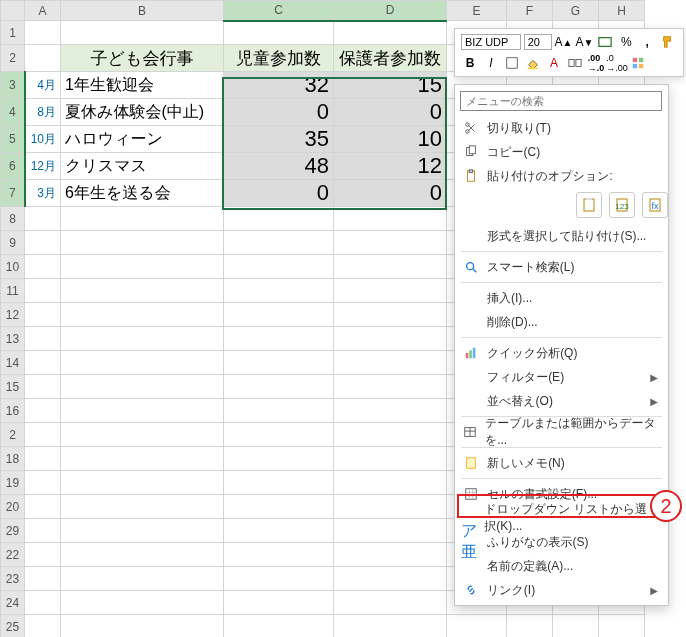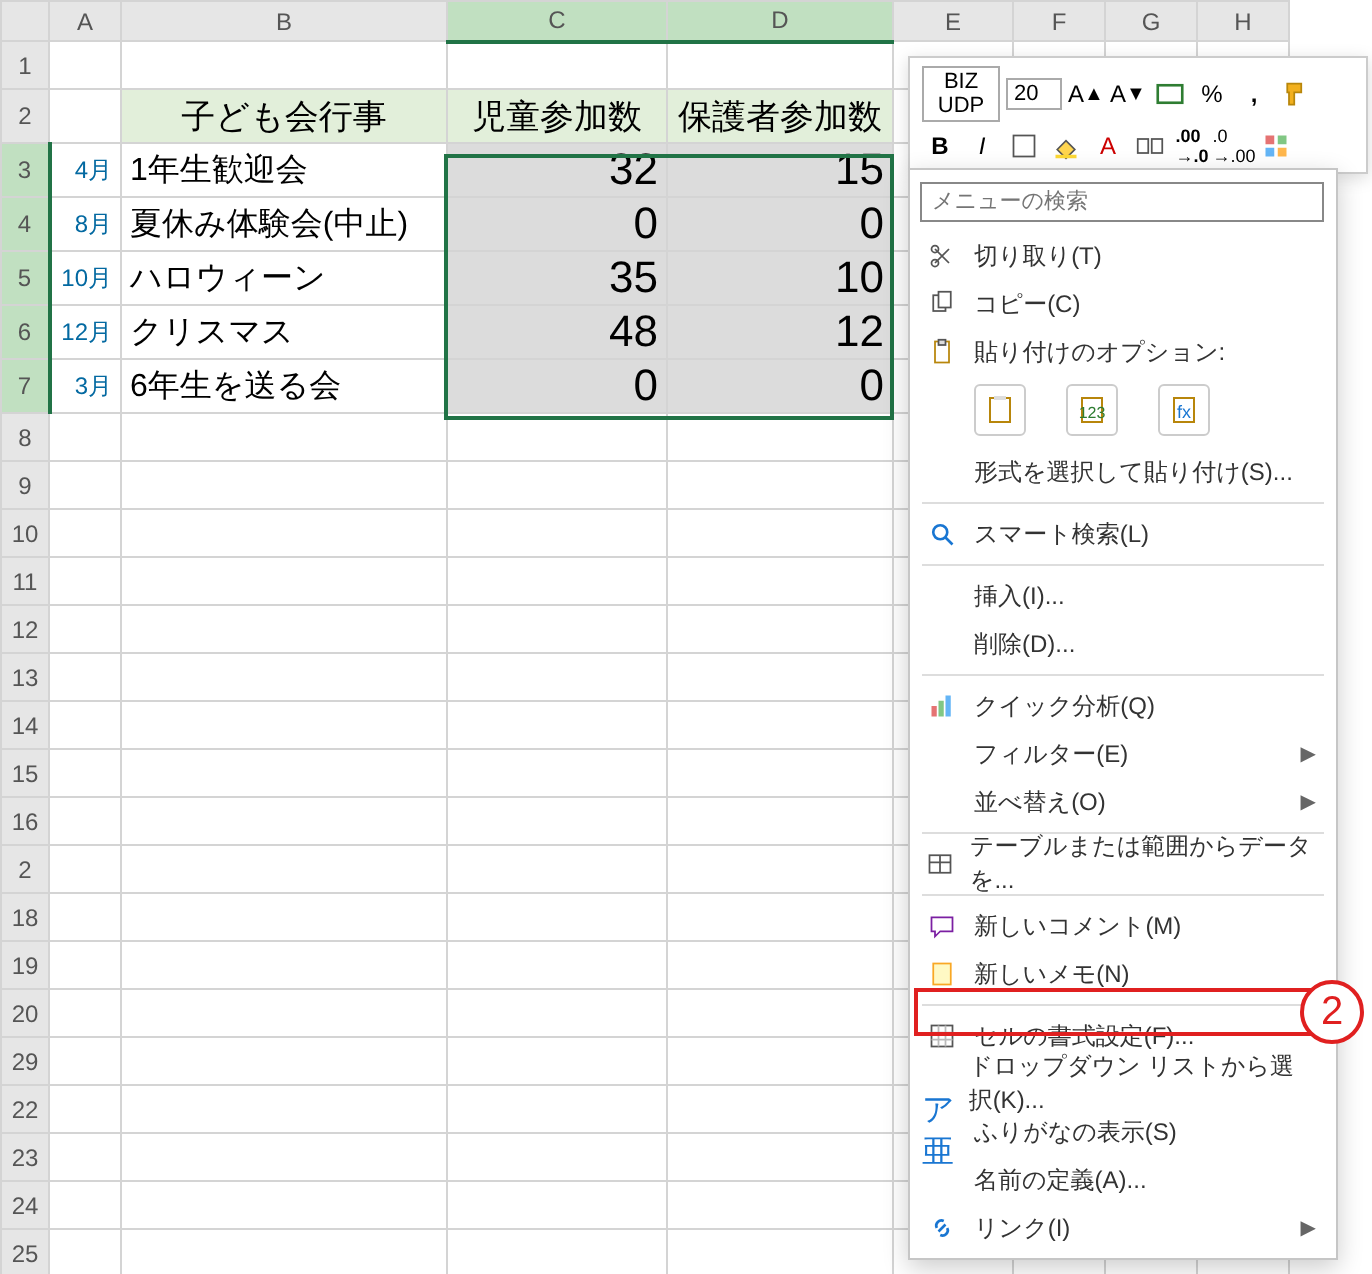--- a/index.html
+++ b/index.html
@@ -3,21 +3,21 @@
 <meta charset="utf-8">
 <style>
   * { box-sizing: border-box; margin: 0; padding: 0; }
   body { font-family: "Meiryo", "Yu Gothic", sans-serif; font-size: 13px; background: #fff; width: 686px; height: 637px; position: relative; overflow: hidden; }
   
   
   .mini-toolbar { position: absolute; top: 28px; left: 454px; width: 230px; background: #fff; border: 1px solid #ccc; box-shadow: 0 2px 8px rgba(0,0,0,0.15); padding: 4px 6px; z-index: 5; }
   .mini-row { display: flex; align-items: center; gap: 3px; margin-bottom: 3px; }
   .mini-row:last-child { margin-bottom: 0; }
   .mini-sel { font-size: 11px; border: 1px solid #aaa; padding: 1px 3px; background: #fff; }
-  .font-sel { width: 39px; text-align: center; }
+  .font-sel { width: 60px; }
   .size-sel { width: 28px; }
   .mini-btn { width: 18px; height: 18px; display: inline-flex; align-items: center; justify-content: center; font-size: 12px; cursor: pointer; }
   .mini-btn svg { width: 14px; height: 14px; }
   
   
   .grid { position: absolute; top: 0; left: 0; border-collapse: collapse; }
   .grid th, .grid td { border: 1px solid #d4d4d4; background: #fff; font-weight: normal; vertical-align: middle; }
   .grid thead th { background: #e6e6e6; color: #555; font-size: 12px; height: 20px; text-align: center; }
   .grid tbody th { background: #e6e6e6; color: #555; font-size: 12px; text-align: center; width: 24px; }
   .grid thead th.sel-col { background: #c1e0c1; border-bottom: 2px solid #217346; }
@@ -44,21 +44,21 @@
   
   
   .ctx-menu { position: absolute; top: 84px; left: 454px; width: 215px; background: #fff; border: 1px solid #c6c6c6; box-shadow: 0 4px 12px rgba(0,0,0,0.2); padding: 3px 0; z-index: 10; }
   .ctx-search { margin: 3px 6px 5px 5px; }
   .ctx-search input { width: 100%; font-size: 11px; padding: 3px 5px; border: 1px solid #888; }
   .ctx-item { display: flex; align-items: center; height: 24px; padding: 0 10px 0 6px; font-size: 12px; color: #333; cursor: default; position: relative; }
   .ctx-icon { width: 20px; display: inline-flex; justify-content: center; margin-right: 6px; }
   .ctx-icon svg { width: 14px; height: 14px; }
   .ctx-sep { height: 1px; background: #ddd; margin: 3px 6px; }
   .ctx-sub { margin-left: auto; color: #666; font-size: 10px; }
-  .paste-icons { display: flex; gap: 20px; padding: 4px 0 6px 32px; }
+  .paste-icons { display: flex; gap: 7px; padding: 4px 0 6px 32px; justify-content: flex-end; }
   .paste-opt { width: 26px; height: 26px; border: 1px solid #ccc; border-radius: 3px; display: flex; align-items: center; justify-content: center; cursor: pointer; }
   .paste-opt svg { width: 16px; height: 16px; }
   .highlight-box { border: 2.5px solid #e02020; position: absolute; pointer-events: none; z-index: 12; }
   
   
   .badge { position: absolute; width: 32px; height: 32px; border: 2.5px solid #e02020; border-radius: 50%; color: #e02020; font-size: 20px; display: flex; align-items: center; justify-content: center; z-index: 15; background: #fff; }
 </style>
 </head>
 <body>
 
@@ -526,28 +526,20 @@
           <rect x="2" y="3" width="12" height="10" fill="none" stroke="#555"></rect>
           <path d="M2 7h12M8 3v10" stroke="#555"></path>
         </svg>
       </span>
     <span>テーブルまたは範囲からデータを...</span>
   </div>
   <div class="ctx-sep"></div>
   <div class="ctx-item">
     <span class="ctx-icon">
         <svg viewBox="0 0 16 16">
-          <path d="M2 3h12v8H7l-3 3v-3H2z" fill="none" stroke="#7b1fa2"></path>
-        </svg>
-      </span>
-    <span>新しいコメント(M)</span>
-  </div>
-  <div class="ctx-item">
-    <span class="ctx-icon">
-        <svg viewBox="0 0 16 16">
           <rect x="3" y="2" width="10" height="12" fill="#fff9c4" stroke="#f9a825"></rect>
         </svg>
       </span>
     <span>新しいメモ(N)</span>
   </div>
   <div class="ctx-sep"></div>
   <div class="ctx-item">
     <span class="ctx-icon">
         <svg viewBox="0 0 16 16">
           <rect x="2" y="2" width="12" height="12" fill="none" stroke="#555"></rect>

